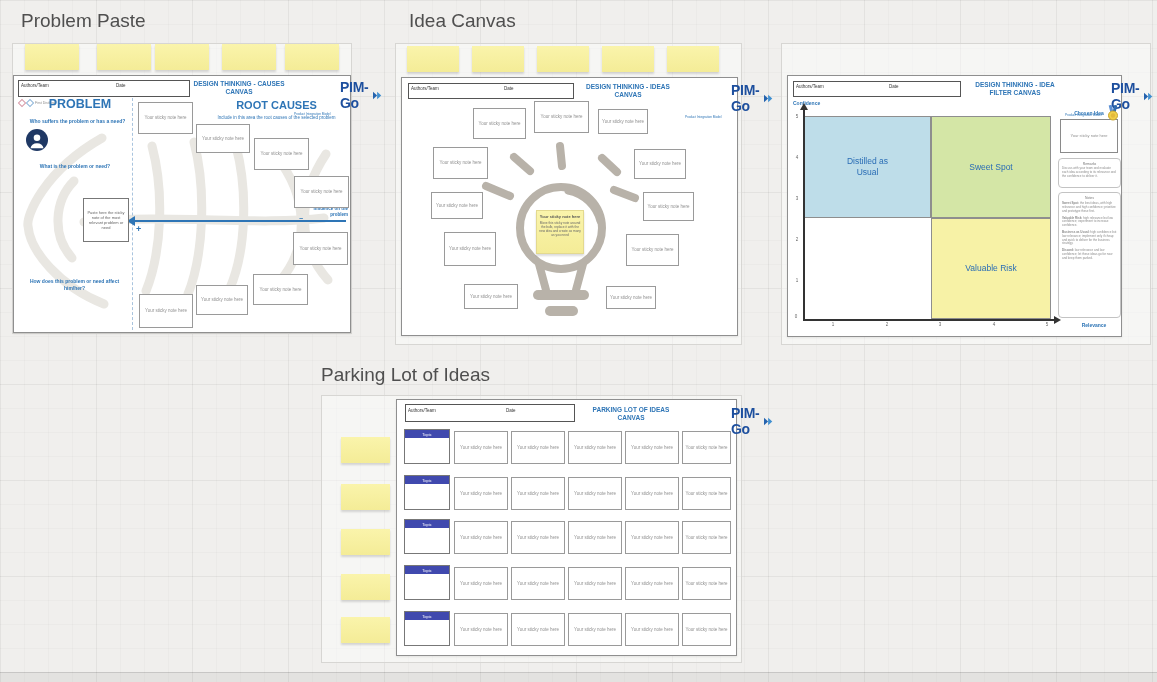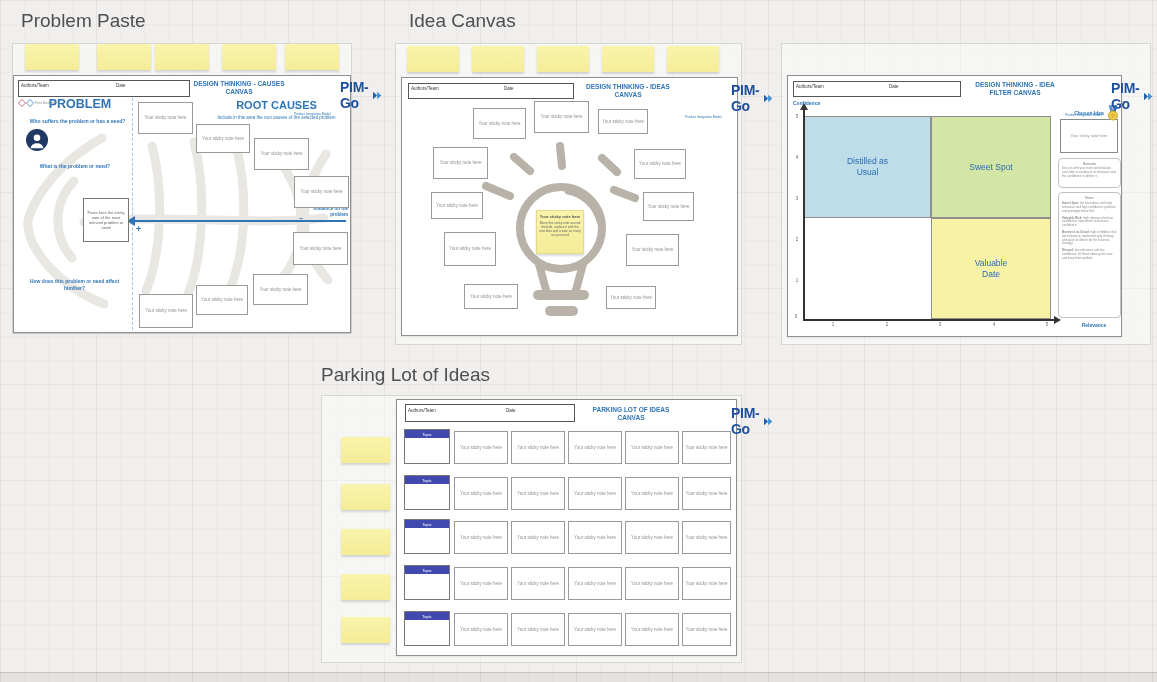--- a/index.html
+++ b/index.html
@@ -215,21 +215,21 @@
     <div class="abs" style="left:5px;top:24px;font-size:5px;font-weight:bold;color:#2e75b6;">Confidence</div>
 
     <div class="abs" style="left:16px;top:40px;width:247px;height:203px;">
       <div class="quad" style="left:0;top:0;width:127px;height:102px;background:#bedde9;">
         <div class="quadlabel" style="width:58px;">Distilled as Usual</div>
       </div>
       <div class="quad" style="left:127px;top:0;width:120px;height:102px;background:#d4e6a6;">
         <div class="quadlabel" style="width:90px;text-align:center;">Sweet Spot</div>
       </div>
       <div class="quad" style="left:127px;top:102px;width:120px;height:101px;background:#f7f2a6;">
-        <div class="quadlabel" style="width:52px;">Valuable Date</div>
+        <div class="quadlabel" style="width:52px;">Valuable Risk</div>
       </div>
     </div>
 
     <div class="axis" style="left:15px;top:34px;width:2px;height:210px;"></div>
     <div class="abs" style="left:12px;top:27px;width:0;height:0;border-left:4px solid transparent;border-right:4px solid transparent;border-bottom:7px solid #333;z-index:2;"></div>
     <div class="axis" style="left:15px;top:243px;width:252px;height:2px;"></div>
     <div class="abs" style="left:266px;top:240px;width:0;height:0;border-top:4px solid transparent;border-bottom:4px solid transparent;border-left:7px solid #333;z-index:2;"></div>
 
     <span class="tick" style="left:5px;top:38px;">5</span>
     <span class="tick" style="left:5px;top:79px;">4</span>

